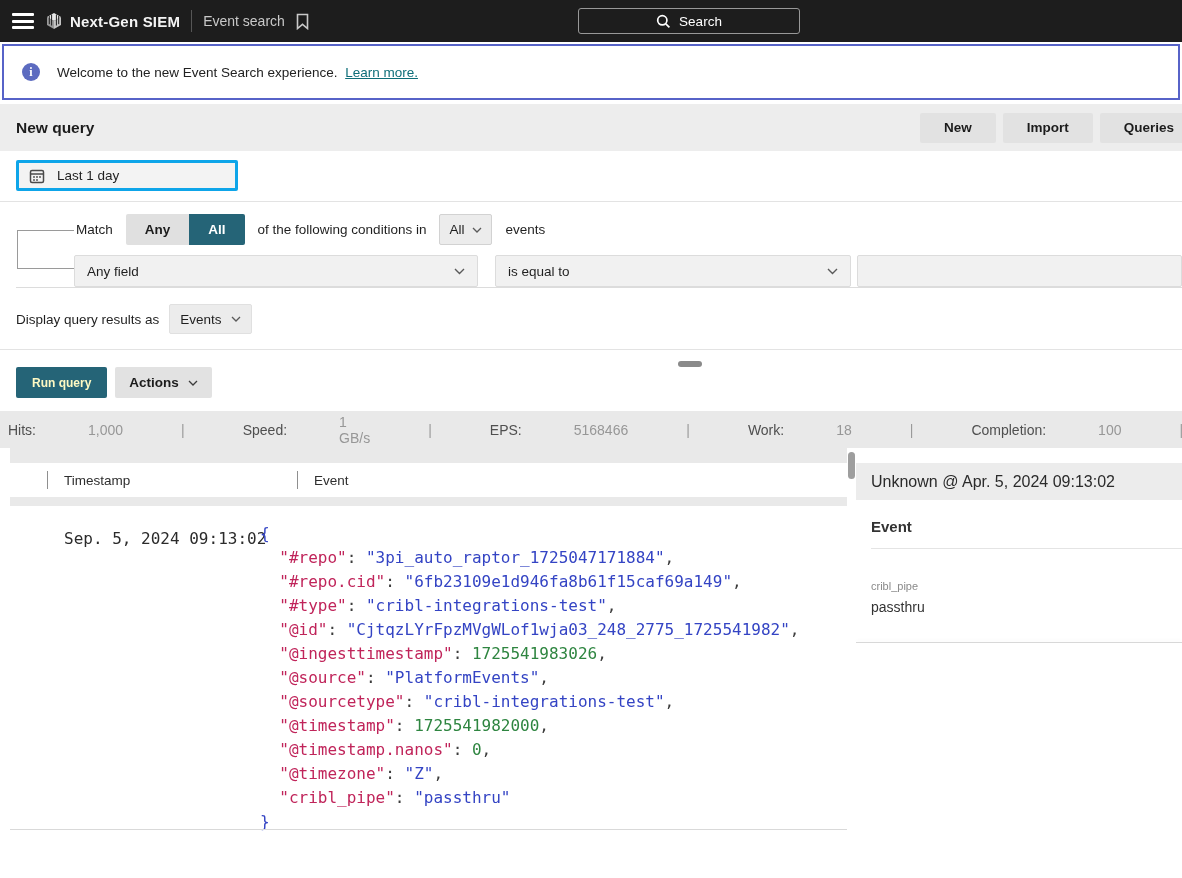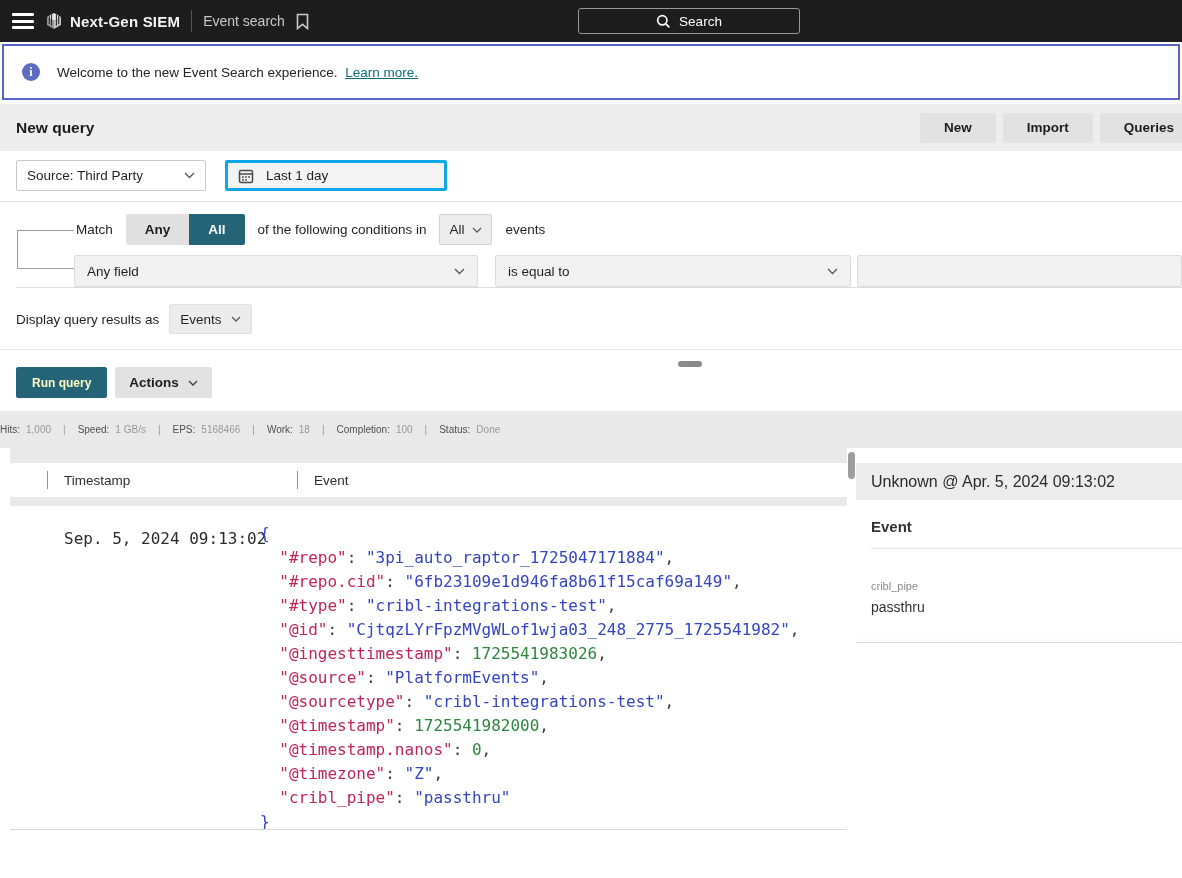--- a/index.html
+++ b/index.html
@@ -61,21 +61,21 @@
   
   .splitter { border-top:1px solid #e3e3e3; position:relative; flex:0 0 auto; }
   .drag-handle { position:absolute; left:678px; top:11px; width:24px; height:6px; background:#8a8a8a; border-radius:3px; cursor:row-resize; }
 
   
   .run-row { padding:17px 16px 13px 16px; display:flex; gap:8px; flex:0 0 auto; }
   .run-btn { height:31px; padding:0 16px; background:#256477; color:#fef9c3; border:none; border-radius:2px; font-size:12px; font-weight:700; cursor:pointer; font-family:inherit; }
   .actions-btn { height:31px; padding:0 14px; background:#e2e2e2; color:#1c1c1c; border:none; border-radius:2px; font-size:13.5px; font-weight:700; cursor:pointer; display:flex; align-items:center; gap:9px; font-family:inherit; }
 
   
-  .stats-bar { background:#e9e9e9; height:37px; display:flex; align-items:center; padding-left:0; font-size:10px; flex:0 0 auto; }
+  .stats-bar { background:#e9e9e9; height:37px; display:flex; align-items:center; padding-left:8px; font-size:14px; flex:0 0 auto;gap:46px; }
   .stat-label { color:#4f4f4f; margin-right:6px; }
   .stat-value { color:#979797; }
   .stat-sep { color:#9a9a9a; margin:0 12px; }
 
   
   .results { flex:1 1 auto; min-height:0; display:flex; background:#e9e9e9; }
   .gutter { width:10px; background:#fff; flex:0 0 auto; }
   .table-area { flex:1 1 auto; min-width:0; display:flex; flex-direction:column; }
   .table-header { margin-top:15px; background:#fff; height:34px; display:flex; align-items:center; padding-left:37px; font-size:13.5px; color:#2e2e2e; }
   .th-cell { display:flex; align-items:center; gap:16px; }
@@ -150,26 +150,20 @@
 <div class="query-header">
   <div class="qh-title">New query</div>
   <div class="qh-buttons">
       <button>New</button>
       <button>Import</button>
       <button>Queries</button>
     </div>
 </div>
 
 <div class="filters-row">
-  <div class="sel source-select">
-    <span>Source: Third Party</span>
-    <svg class="chev" width="11" height="7" viewBox="0 0 11 7">
-        <path d="M1 1 L5.5 5.5 L10 1" fill="none" stroke="#5a5a5a" stroke-width="1.4"></path>
-      </svg>
-  </div>
   <div class="sel date-picker">
     <svg width="16" height="16" viewBox="0 0 16 16">
         <rect x="1.5" y="2.5" width="13" height="12" rx="1.5" fill="none" stroke="#4a4a4a" stroke-width="1.5"></rect>
         <line x1="1.5" y1="6" x2="14.5" y2="6" stroke="#4a4a4a" stroke-width="1.5"></line>
         <circle cx="5" cy="9" r=".9" fill="#4a4a4a"></circle>
         <circle cx="8" cy="9" r=".9" fill="#4a4a4a"></circle>
         <circle cx="11" cy="9" r=".9" fill="#4a4a4a"></circle>
         <circle cx="5" cy="12" r=".9" fill="#4a4a4a"></circle>
         <circle cx="8" cy="12" r=".9" fill="#4a4a4a"></circle>
       </svg>

